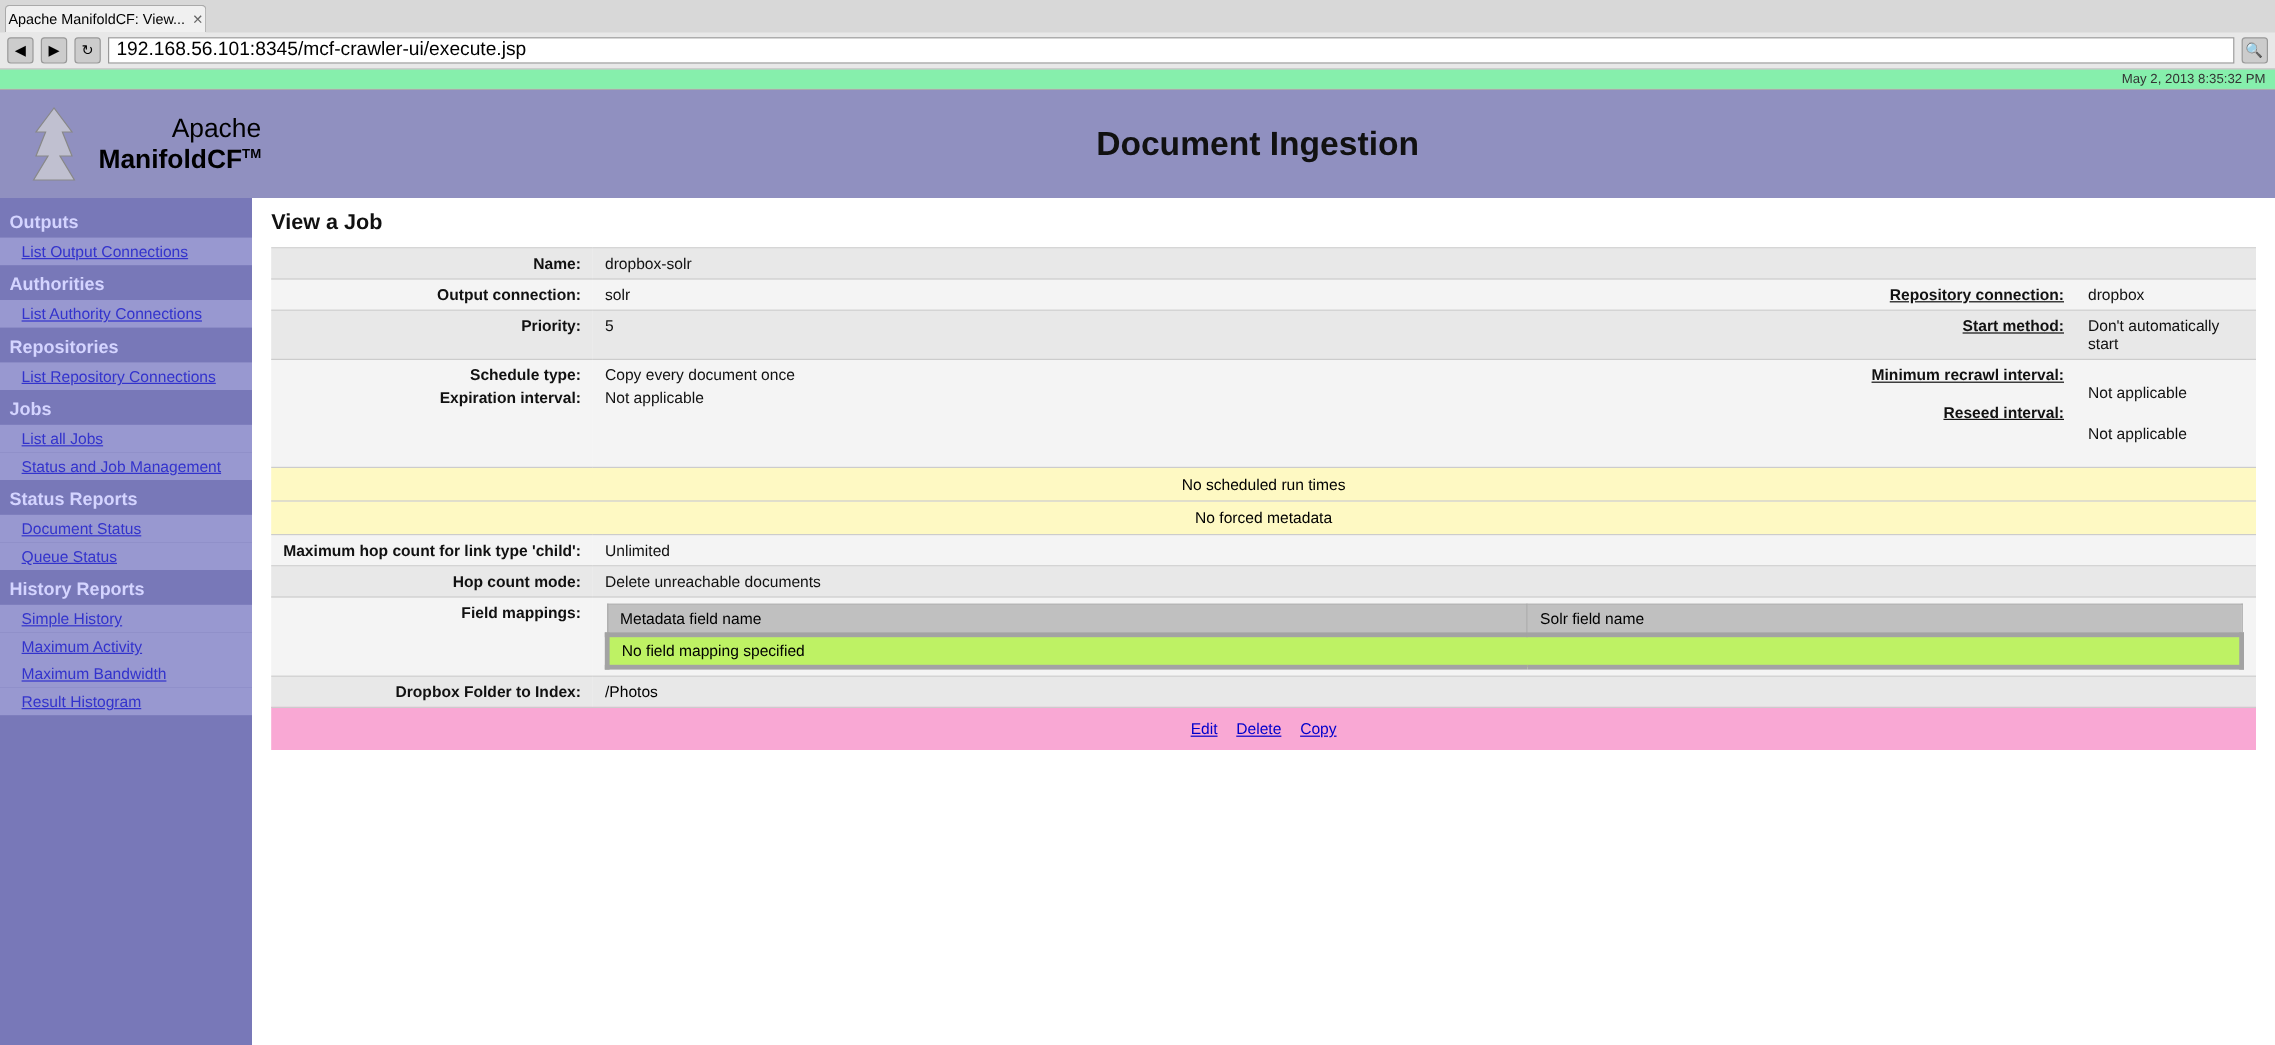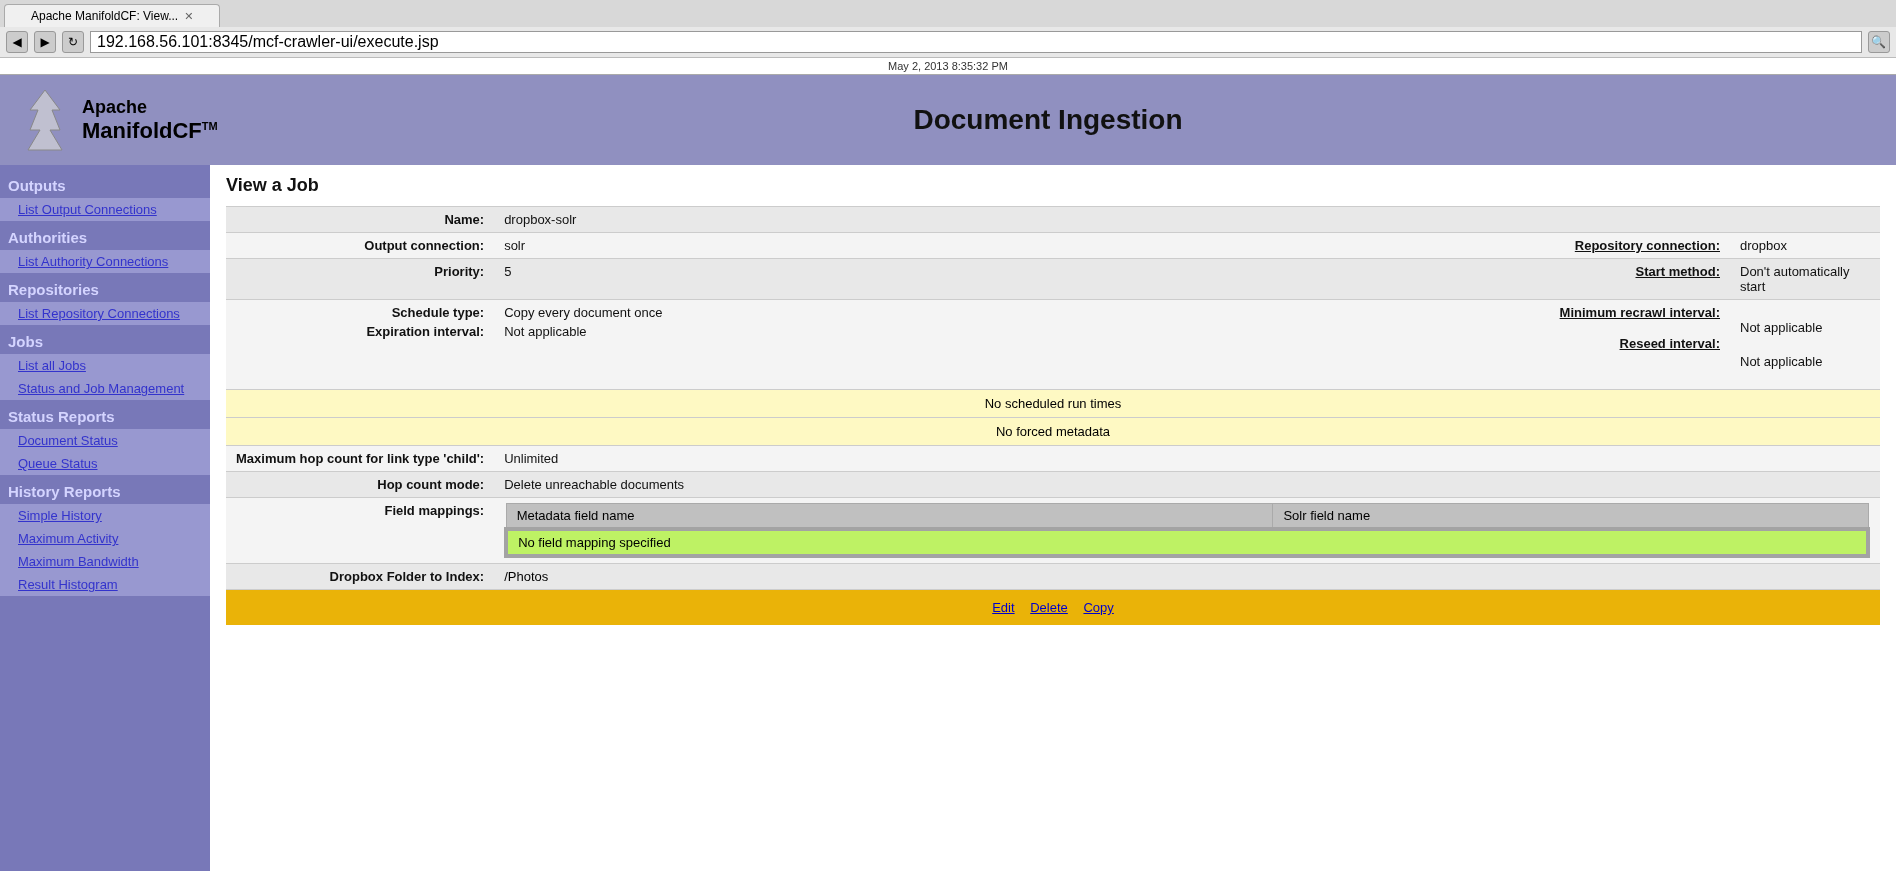--- a/index.html
+++ b/index.html
@@ -13,21 +13,21 @@
     .tab-bar {
       display: flex;
       align-items: center;
       padding: 4px 0 0 4px;
       background: #d8d8d8;
     }
     .tab {
       background: #f0f0f0;
       border: 1px solid #aaa;
       border-bottom: none;
-      padding: 4px 26px;
+      padding: 4px 2px;
       font-size: 12px;
       display: flex;
       align-items: flex-end;
       gap: 6px;
       border-radius: 4px 4px 0 0;
     }
     .tab-close {
       cursor: pointer;
       font-size: 11px;
       color: #666;
@@ -53,23 +53,23 @@
       flex: 1;
       height: 22px;
       border: 1px solid #999;
       padding: 2px 6px;
       font-size: 16px;
       background: #fff;
     }
     .datetime {
       font-size: 11px;
       color: #333;
-      text-align: center;
+      text-align: right;
       padding: 2px 8px;
-      background: #ffffff;
+      background: #86efac;
     }
 
     
     .app-header {
       background: #9090c0;
       display: flex;
       align-items: center;
       padding: 10px 20px;
       min-height: 90px;
     }
@@ -192,21 +192,21 @@
       border: 4px solid #a3a3a3;
       padding: 4px 10px;
       background: #bef264;
     }
 
     
     .actions-row {
       text-align: center;
       padding: 10px;
       border-top: 1px solid #ccc;
-      background: #eab308;
+      background: #f9a8d4;
     }
     .actions-row a {
       color: #0000cc;
       text-decoration: underline;
       margin: 0 6px;
       cursor: pointer;
       font-size: 13px;
     }
 
     .dropbox-row td {
@@ -232,21 +232,21 @@
   </div>
   <div class="datetime">May 2, 2013  8:35:32 PM</div>
 </div>
 
 <div class="app-header">
   <div class="logo-area">
     <svg class="logo-icon" viewBox="0 0 50 70">
       <polygon points="25,5 10,25 18,25 10,45 20,45 8,65 42,65 30,45 40,45 32,25 40,25" fill="#c0c0d0" stroke="#888" stroke-width="1"></polygon>
     </svg>
     <div>
-      <div style="font-size:18px; font-weight:bold;">Apache</div>
+      <div style="font-size:22px; font-weight:normal;text-align:right;">Apache</div>
       <div style="font-size:22px; font-weight:bold;">
         <span>ManifoldCF</span><span style="font-size:11px; vertical-align:super;">TM</span>
       </div>
     </div>
   </div>
   <div class="header-title">Document Ingestion</div>
 </div>
 
 <div class="main-layout">
 

